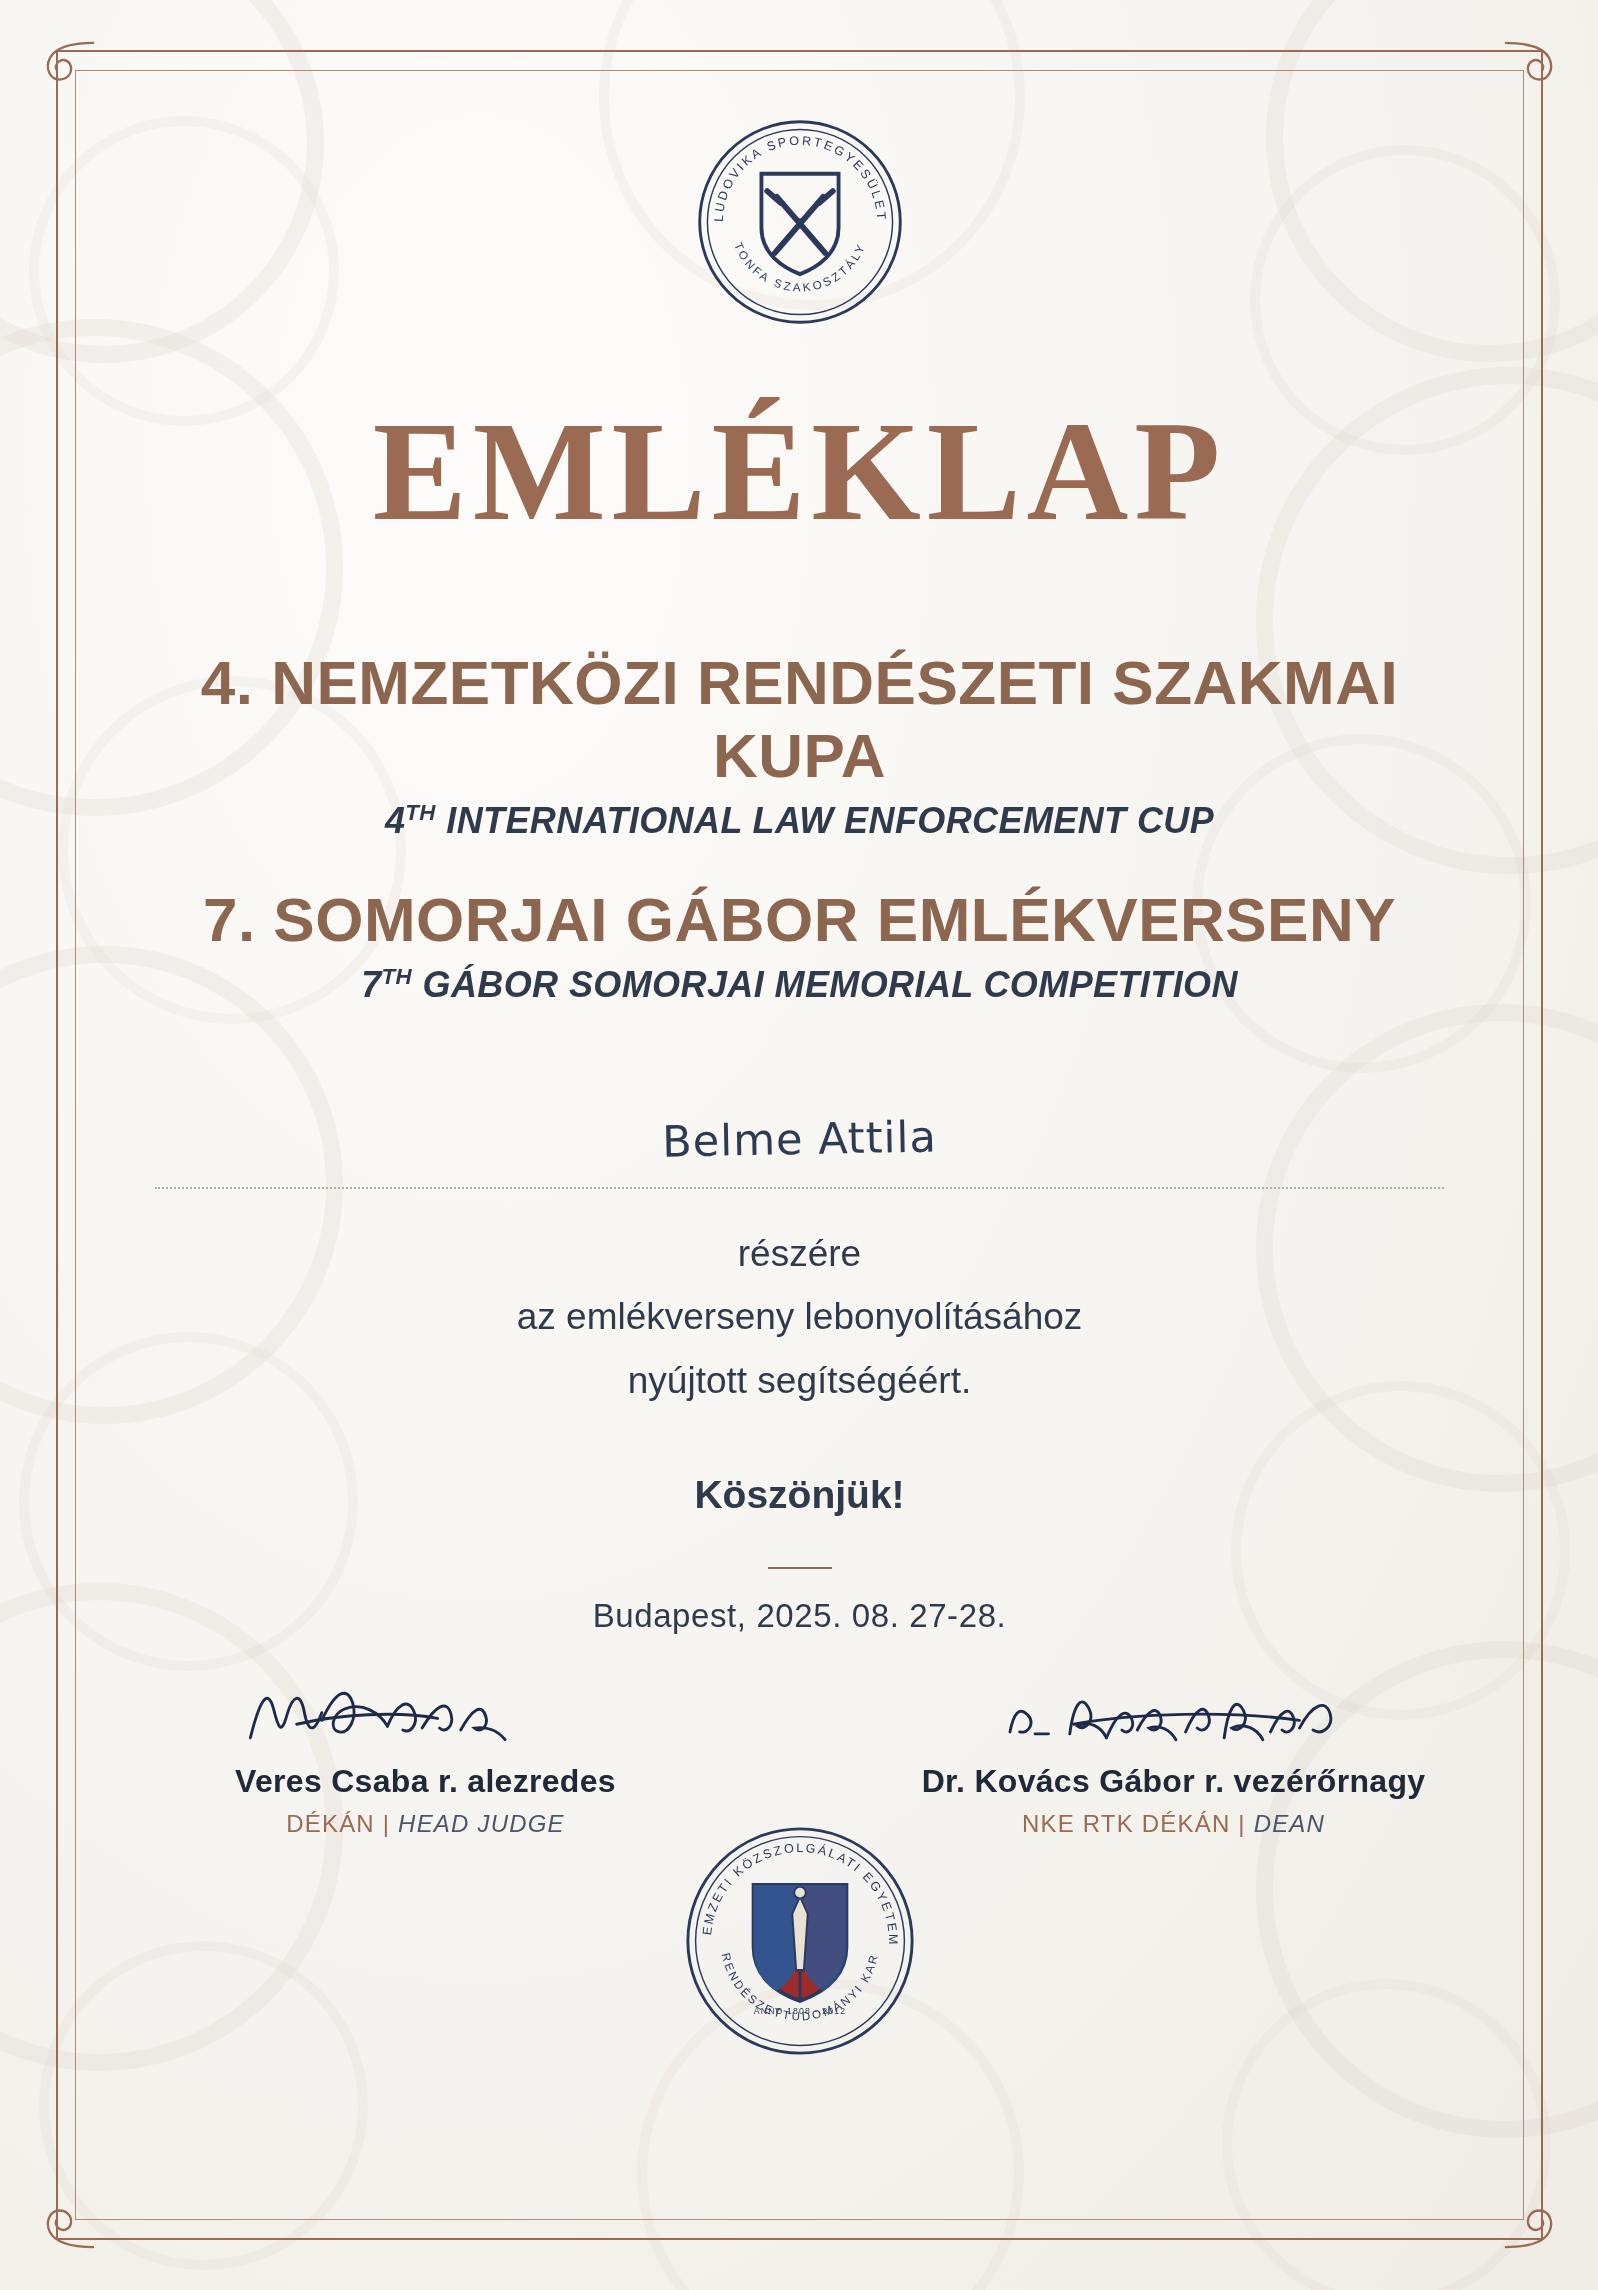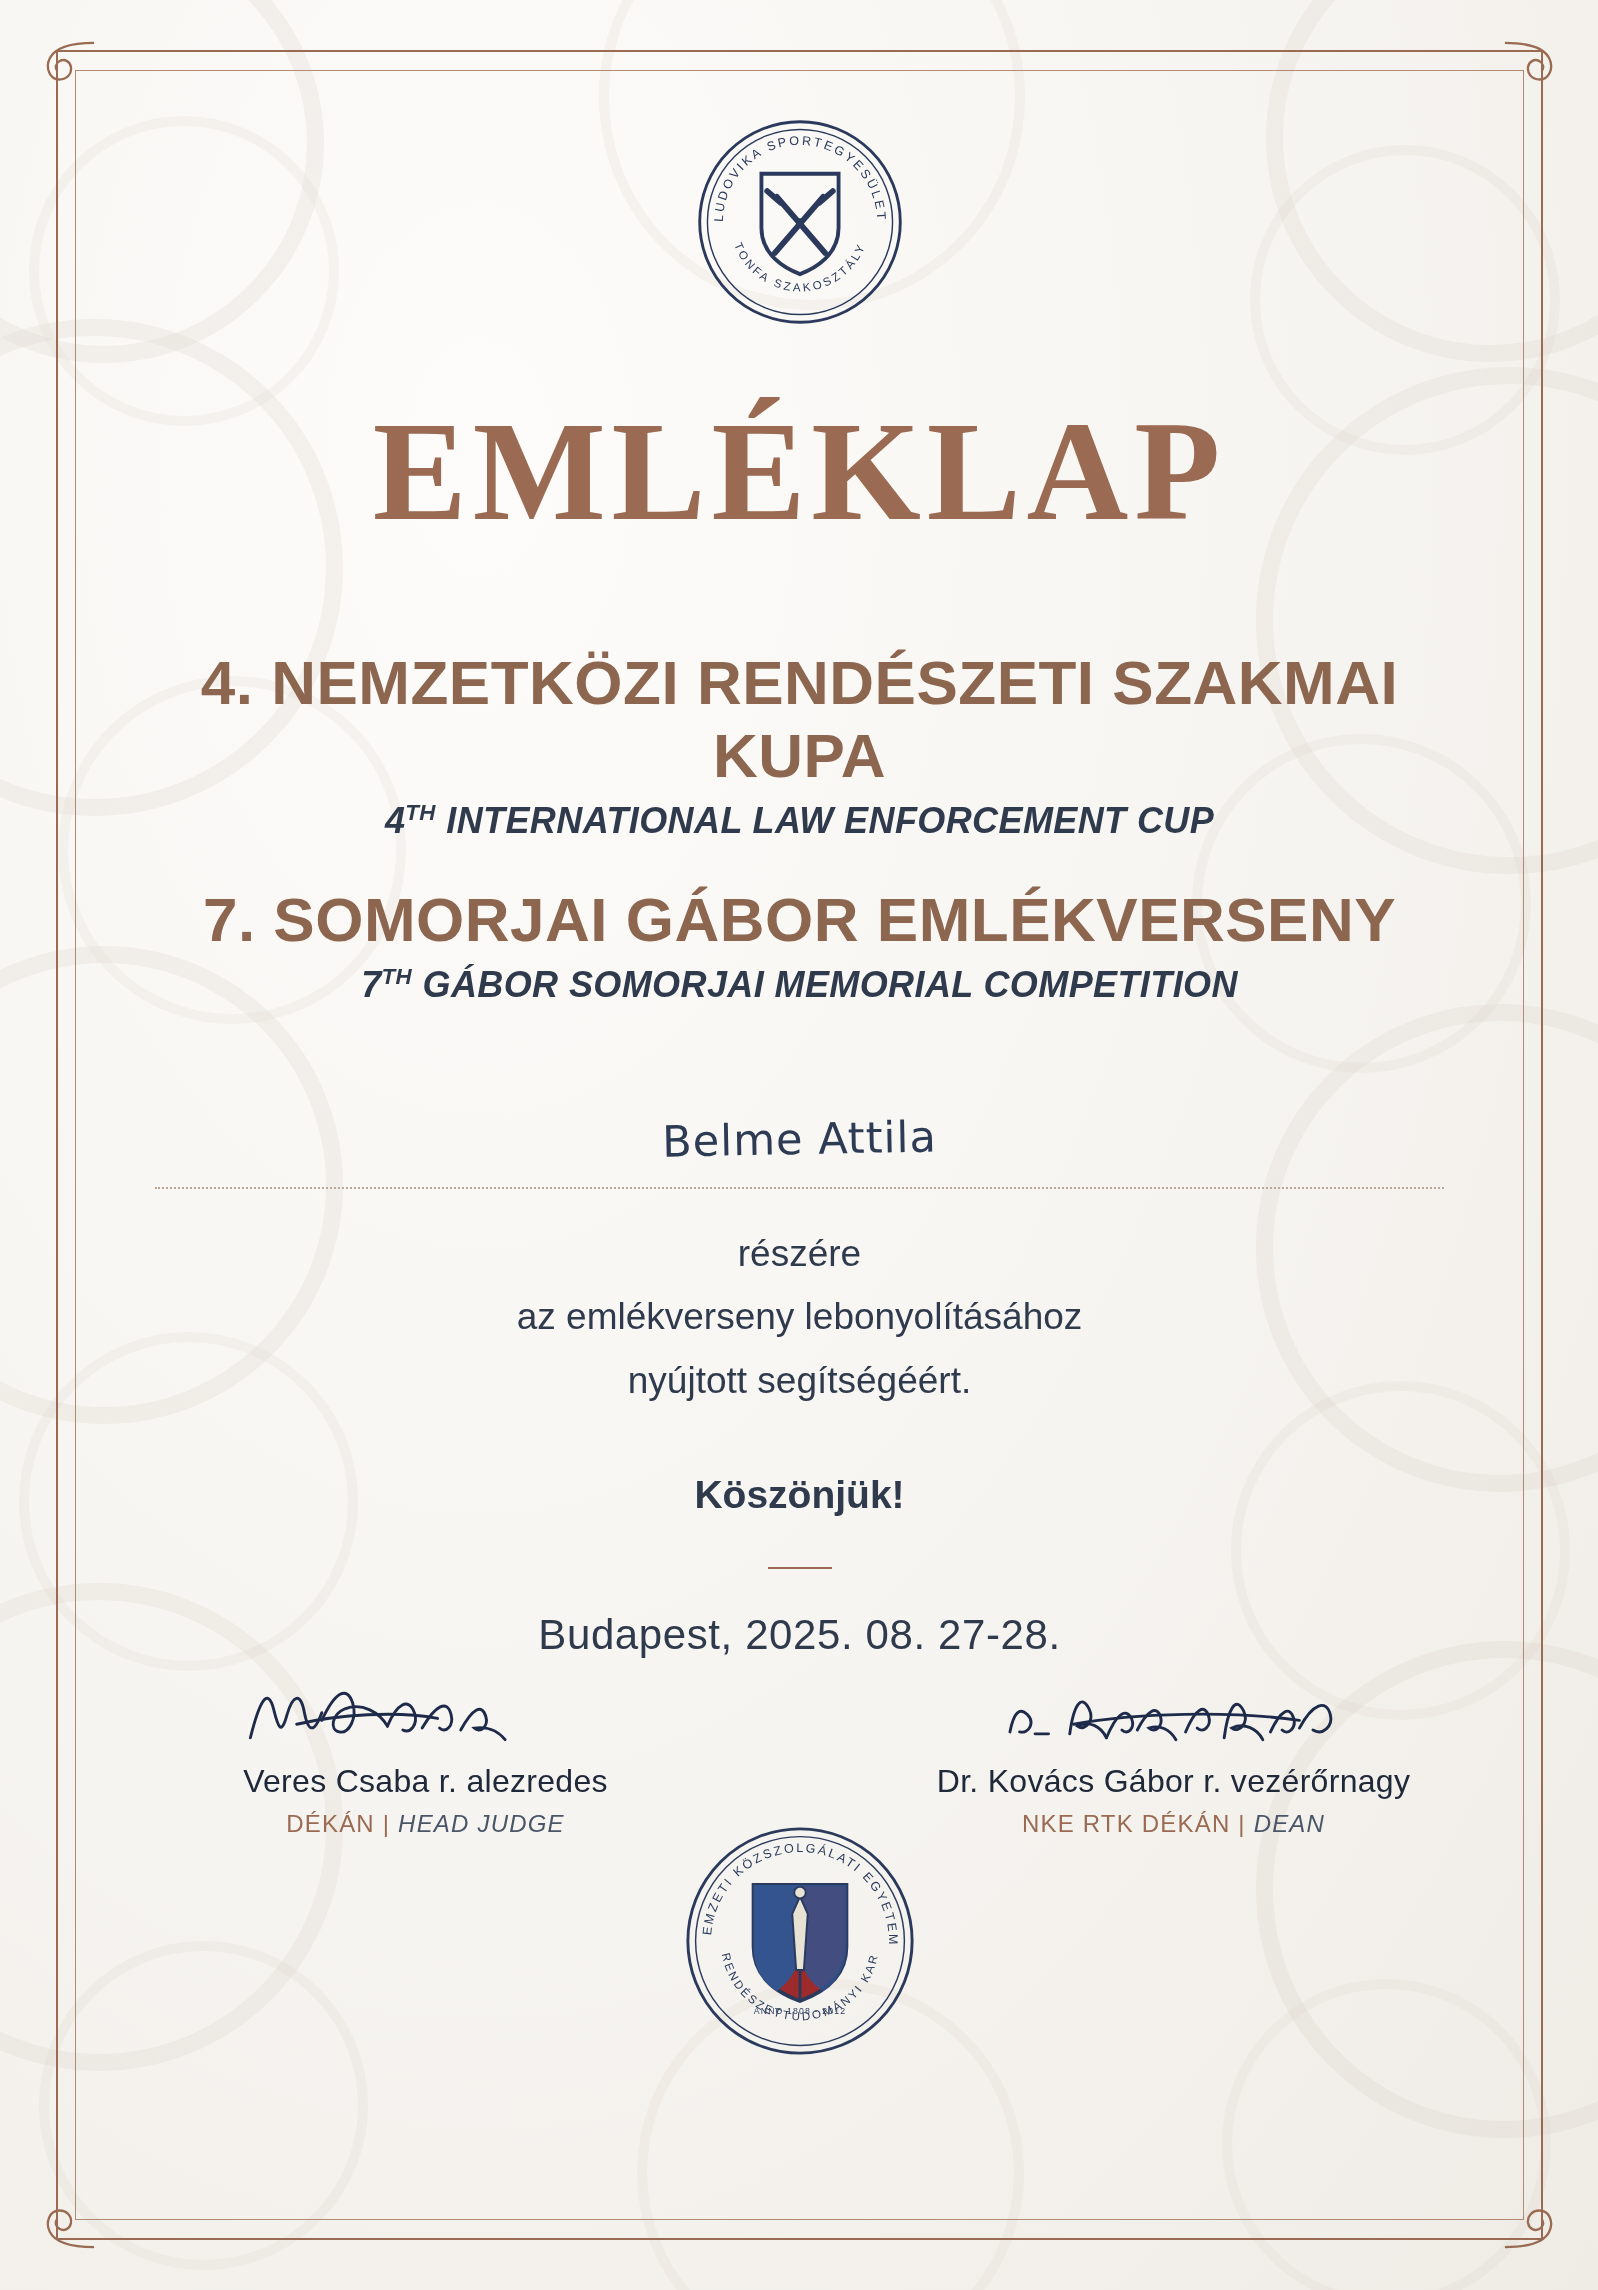--- a/index.html
+++ b/index.html
@@ -135,39 +135,39 @@
     font-size: 39px;
     font-weight: 700;
     color: #2f3a4d;
   }
   .divider-dash {
     margin: 50px auto 0;
     width: 64px;
     border-bottom: 2.9px solid #9a6a52;
   }
   .place-date {
-    margin-top: 42px;
-    font-size: 42px;
+    margin-top: 28px;
+    font-size: 33px;
     color: #2f3a4d;
     letter-spacing: 0.6px;
   }
 
   
   .signatures {
     position: absolute;
     left: 126px; right: 126px;
     top: 1670px;
     display: flex;
     justify-content: space-between;
   }
   .sig-col { width: 599px; text-align: center; position: relative; }
   .sig-mark { height: 93px; }
   .sig-name {
     font-size: 32px;
-    font-weight: 400;
+    font-weight: 700;
     color: #20293a;
     letter-spacing: 0.3px;
   }
   .sig-role {
     margin-top: 9.7px;
     font-size: 24px;
     color: #9a6a52;
     letter-spacing: 1.2px;
   }
   .sig-role .en { font-style: italic; color: #4a5568; }

